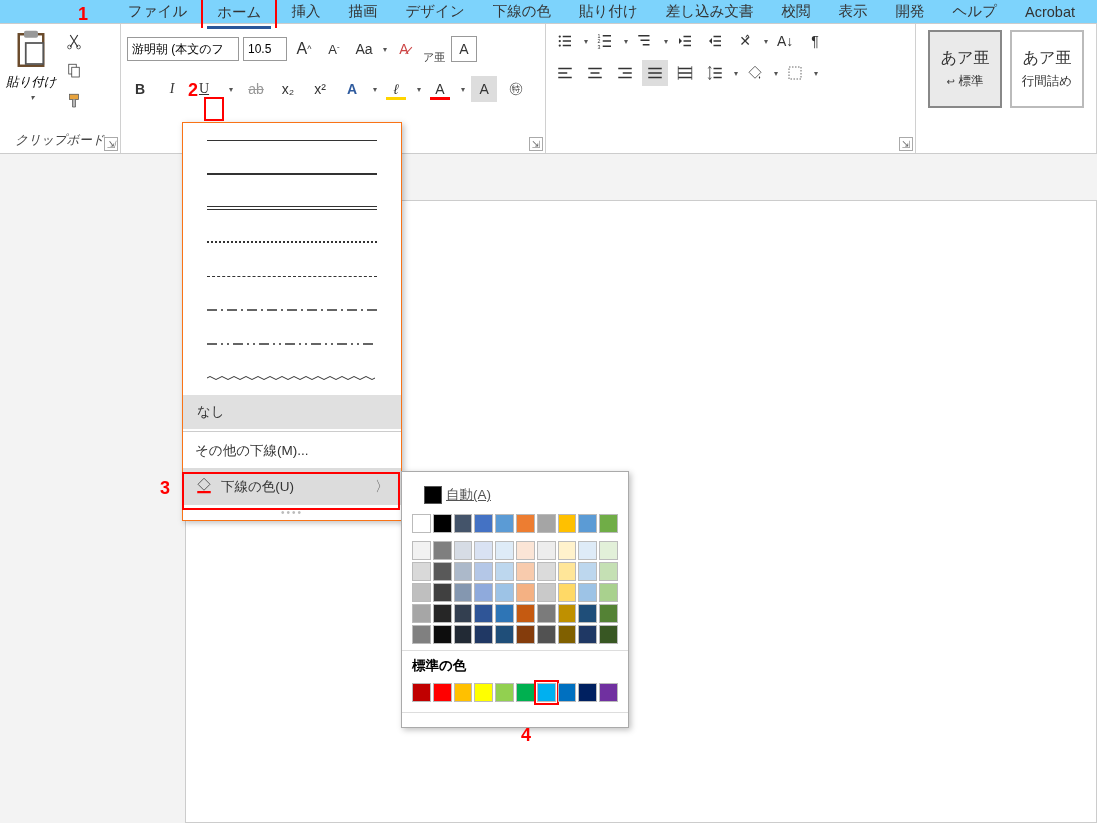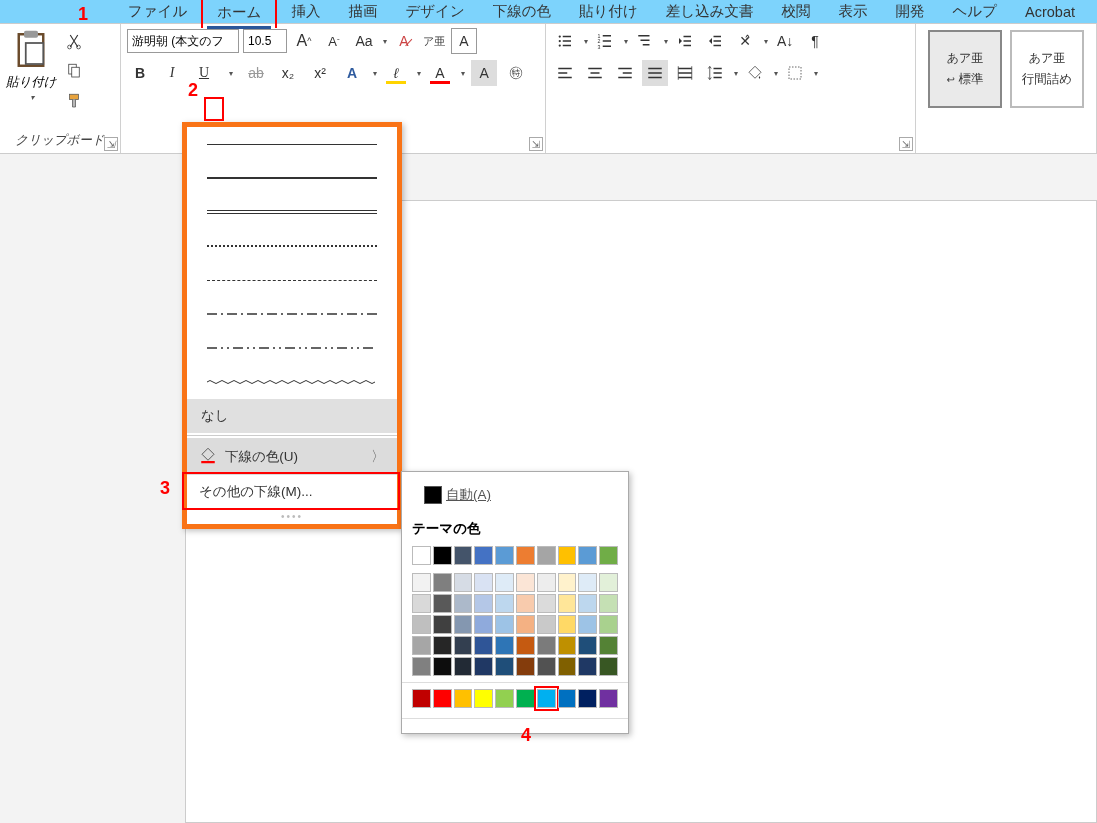--- a/index.html
+++ b/index.html
@@ -32,28 +32,28 @@
 .strike { text-decoration: line-through; color: #999; }
 .color-und { width: 20px; height: 3px; background: #ff0000; position: absolute; bottom: 2px; left: 3px; right: 3px; }
 .color-und.yellow { background: #ffd400; }
 
 .para-rows { display: flex; flex-direction: column; gap: 6px; }
 .para-row { display: flex; align-items: center; gap: 4px; }
 
 .styles { display: flex; gap: 8px; padding: 2px 6px; }
 .style-card { width: 74px; height: 78px; border: 2px solid #bbb; display: flex; flex-direction: column; align-items: center; justify-content: center; font-size: 12.5px; color: #333; }
 .style-card.active { border: 2px solid #888; background: #eaeaea; }
-.style-card .sample { font-size: 12px; margin-bottom: 4px; }
+.style-card .sample { font-size: 16px; margin-bottom: 4px; }
 
 
 .ann { position: absolute; font-weight: bold; color: #ff0000; font-size: 18px; z-index: 50; }
 .redbox { position: absolute; border: 2.5px solid #ff0000; z-index: 49; }
 
 
-.underline-dd { position: absolute; left: 182px; top: 122px; width: 220px; background: #fff; border: 5px solid #f97316; box-shadow: 2px 2px 6px rgba(0,0,0,0.25); z-index: 40; }
+.underline-dd { position: absolute; left: 182px; top: 122px; width: 220px; background: #fff; border: 1px solid #f97316; box-shadow: 2px 2px 6px rgba(0,0,0,0.25); z-index: 40; }
 .uline-sample { height: 34px; display: flex; align-items: center; justify-content: center; padding: 0 14px; }
 .uline-sample .line { width: 170px; }
 .uline-none { background: #e0e0e0; padding: 8px 14px; font-size: 13.5px; color: #333; }
 .uline-divider { height: 1px; background: #ccc; margin: 2px 0; }
 .uline-menuitem { display: flex; align-items: center; padding: 8px 12px; font-size: 13.5px; color: #333; position: relative; }
 .uline-menuitem.hover { background: #dcdcdc; }
 .uline-menuitem .arrow { margin-left: auto; color: #666; font-size: 14px; }
 .uline-dots { text-align: center; color: #bbb; font-size: 10px; letter-spacing: 2px; padding: 2px; }
 
 
@@ -134,21 +134,21 @@
   <div class="rgroup" style="width:425px;">
     <div>
       <div class="font-row1">
         <input class="font-name" value="游明朝 (本文のフ" style="">
         <input class="font-size" value="10.5" style="">
         <span class="ibtn" style="font-size:16px;">A<sup style="font-size:9px;">^</sup></span>
         <span class="ibtn" style="font-size:13px;">A<sup style="font-size:8px;">ˇ</sup></span>
         <span class="ibtn">Aa</span>
           <span class="dd-arrow">▾</span>
         <span class="ibtn" style="color:#c44;">A̷</span>
-        <span class="ibtn" style="font-size:11px;">ア亜</span>
+        <span class="ibtn" style="font-size:11px;margin-top:16px;">ア亜</span>
         <span class="ibtn boxed">A</span>
       </div>
       <div class="font-row2">
         <span class="ibtn" style="font-weight:bold;">B</span>
         <span class="ibtn" style="font-style:italic;font-family:serif;">I</span>
         <span class="ibtn" style="text-decoration:underline;font-family:serif;">U</span>
         <span class="ibtn" style="width:14px;">
             <span class="dd-arrow">▾</span>
           </span>
         <span class="ibtn strike">ab</span>
@@ -332,40 +332,39 @@
         <line x1="0" y1="2" x2="170" y2="2" stroke="#333" stroke-width="1.5" stroke-dasharray="10 4 2 4 2 4"></line>
       </svg>
     </div>
   <div class="uline-sample">
       <svg width="170" height="6">
         <path d="M0 3 Q 3 0 6 3 T 12 3 T 18 3 T 24 3 T 30 3 T 36 3 T 42 3 T 48 3 T 54 3 T 60 3 T 66 3 T 72 3 T 78 3 T 84 3 T 90 3 T 96 3 T 102 3 T 108 3 T 114 3 T 120 3 T 126 3 T 132 3 T 138 3 T 144 3 T 150 3 T 156 3 T 162 3 T 168 3" stroke="#333" fill="none"></path>
       </svg>
     </div>
   <div class="uline-none">なし</div>
   <div class="uline-divider"></div>
+  <div class="uline-menuitem">
+      <span>その他の下線(M)...</span>
+    </div>
   <div class="uline-menuitem hover">
     <span style="margin-right:8px;"><svg width="18" height="18" viewBox="0 0 24 24">
           <path d="M12 3 L20 11 L12 19 L4 11 Z" fill="none" stroke="#333"></path>
           <rect x="3" y="20" width="18" height="3" fill="#ff0000"></rect>
         </svg></span>
     <span>下線の色(U)</span>
     <span class="arrow">〉</span>
   </div>
-  <div class="uline-menuitem">
-      <span>その他の下線(M)...</span>
-    </div>
   <div class="uline-dots">••••</div>
 </div>
 
 <div class="color-picker">
   <div class="cp-auto">
     <span class="cp-auto-sw"></span>
     <span>自動(A)</span>
   </div>
-  <div class="cp-head">テーマの色</div>
   <div id="theme-row-main" class="cp-row">
       <div class="cp-sw" style="background: rgb(255, 255, 255);"></div>
       <div class="cp-sw" style="background: rgb(0, 0, 0);"></div>
       <div class="cp-sw" style="background: rgb(68, 84, 106);"></div>
       <div class="cp-sw" style="background: rgb(68, 114, 196);"></div>
       <div class="cp-sw" style="background: rgb(91, 155, 213);"></div>
       <div class="cp-sw" style="background: rgb(237, 125, 49);"></div>
       <div class="cp-sw" style="background: rgb(165, 165, 165);"></div>
       <div class="cp-sw" style="background: rgb(255, 192, 0);"></div>
       <div class="cp-sw" style="background: rgb(91, 155, 213);"></div>
@@ -428,20 +427,21 @@
         <div class="cp-sw" style="background: rgb(32, 56, 100);"></div>
         <div class="cp-sw" style="background: rgb(31, 78, 121);"></div>
         <div class="cp-sw" style="background: rgb(132, 60, 12);"></div>
         <div class="cp-sw" style="background: rgb(82, 82, 82);"></div>
         <div class="cp-sw" style="background: rgb(128, 96, 0);"></div>
         <div class="cp-sw" style="background: rgb(31, 56, 100);"></div>
         <div class="cp-sw" style="background: rgb(56, 87, 35);"></div>
       </div>
     </div>
   <div class="cp-divider"></div>
+  <div class="cp-head">標準の色</div>
   <div id="std-row" class="cp-std-row">
       <div class="cp-sw" style="background: rgb(192, 0, 0);"></div>
       <div class="cp-sw" style="background: rgb(255, 0, 0);"></div>
       <div class="cp-sw" style="background: rgb(255, 192, 0);"></div>
       <div class="cp-sw" style="background: rgb(255, 255, 0);"></div>
       <div class="cp-sw" style="background: rgb(146, 208, 80);"></div>
       <div class="cp-sw" style="background: rgb(0, 176, 80);"></div>
       <div class="cp-sw" style="background: rgb(0, 176, 240); outline: rgb(255, 0, 0) solid 2.5px; outline-offset: 1px;"></div>
       <div class="cp-sw" style="background: rgb(0, 112, 192);"></div>
       <div class="cp-sw" style="background: rgb(0, 32, 96);"></div>

